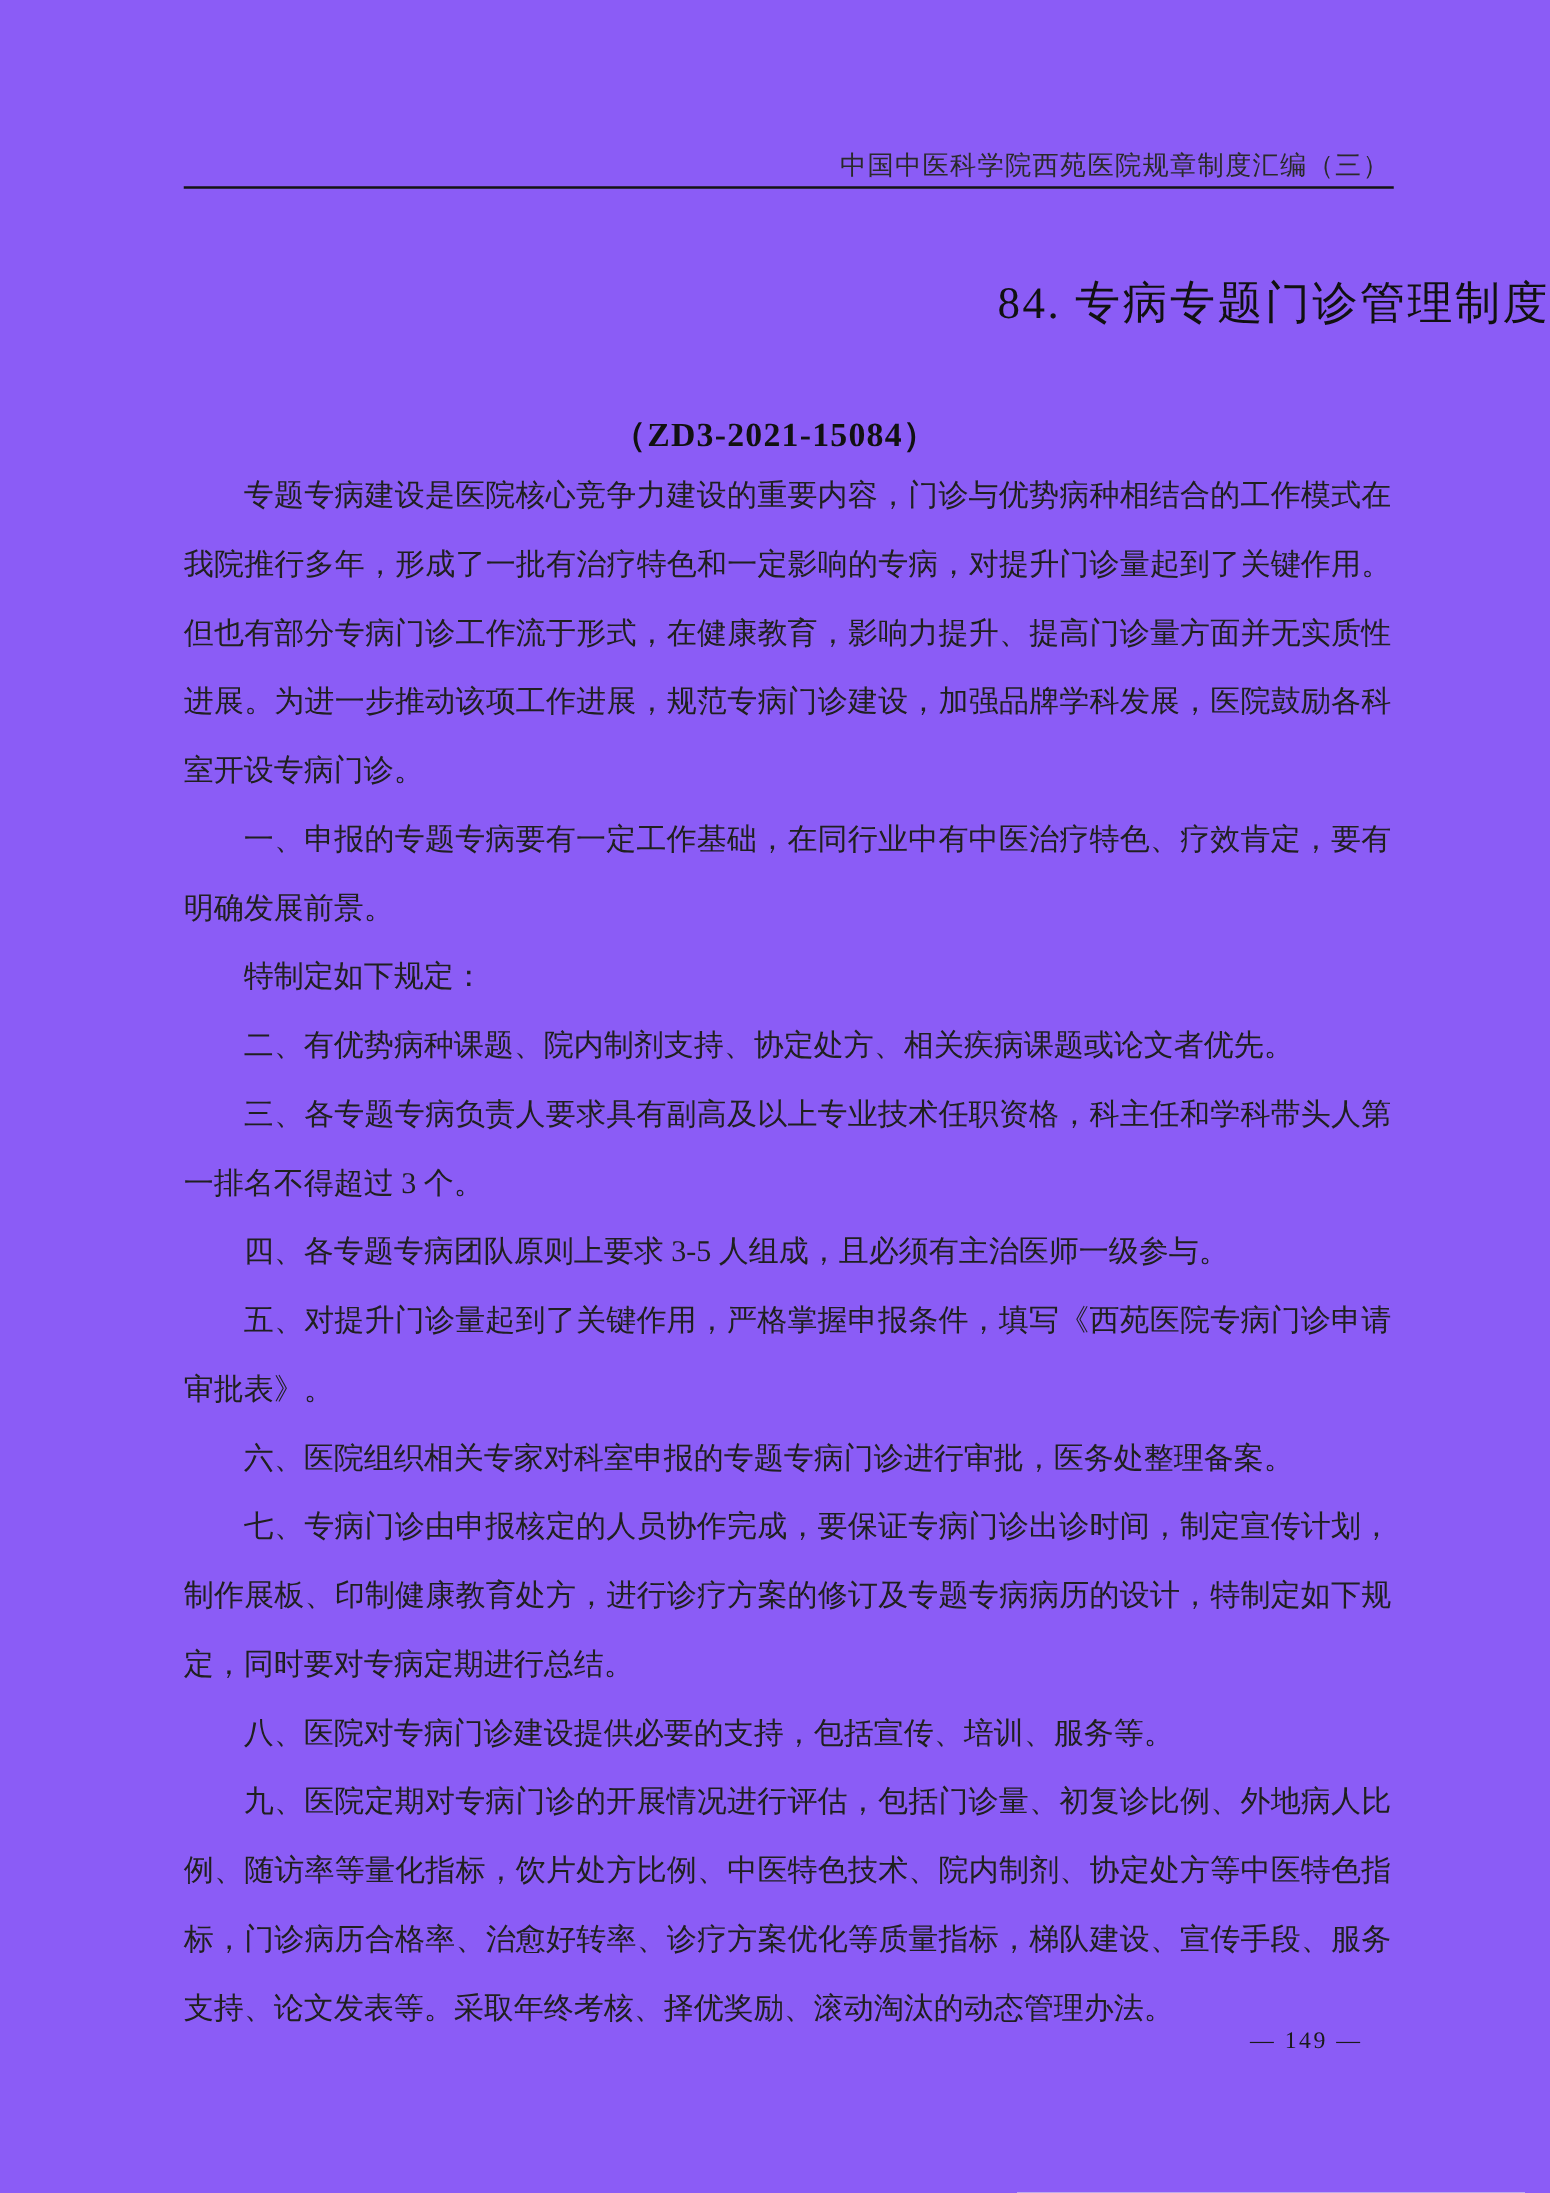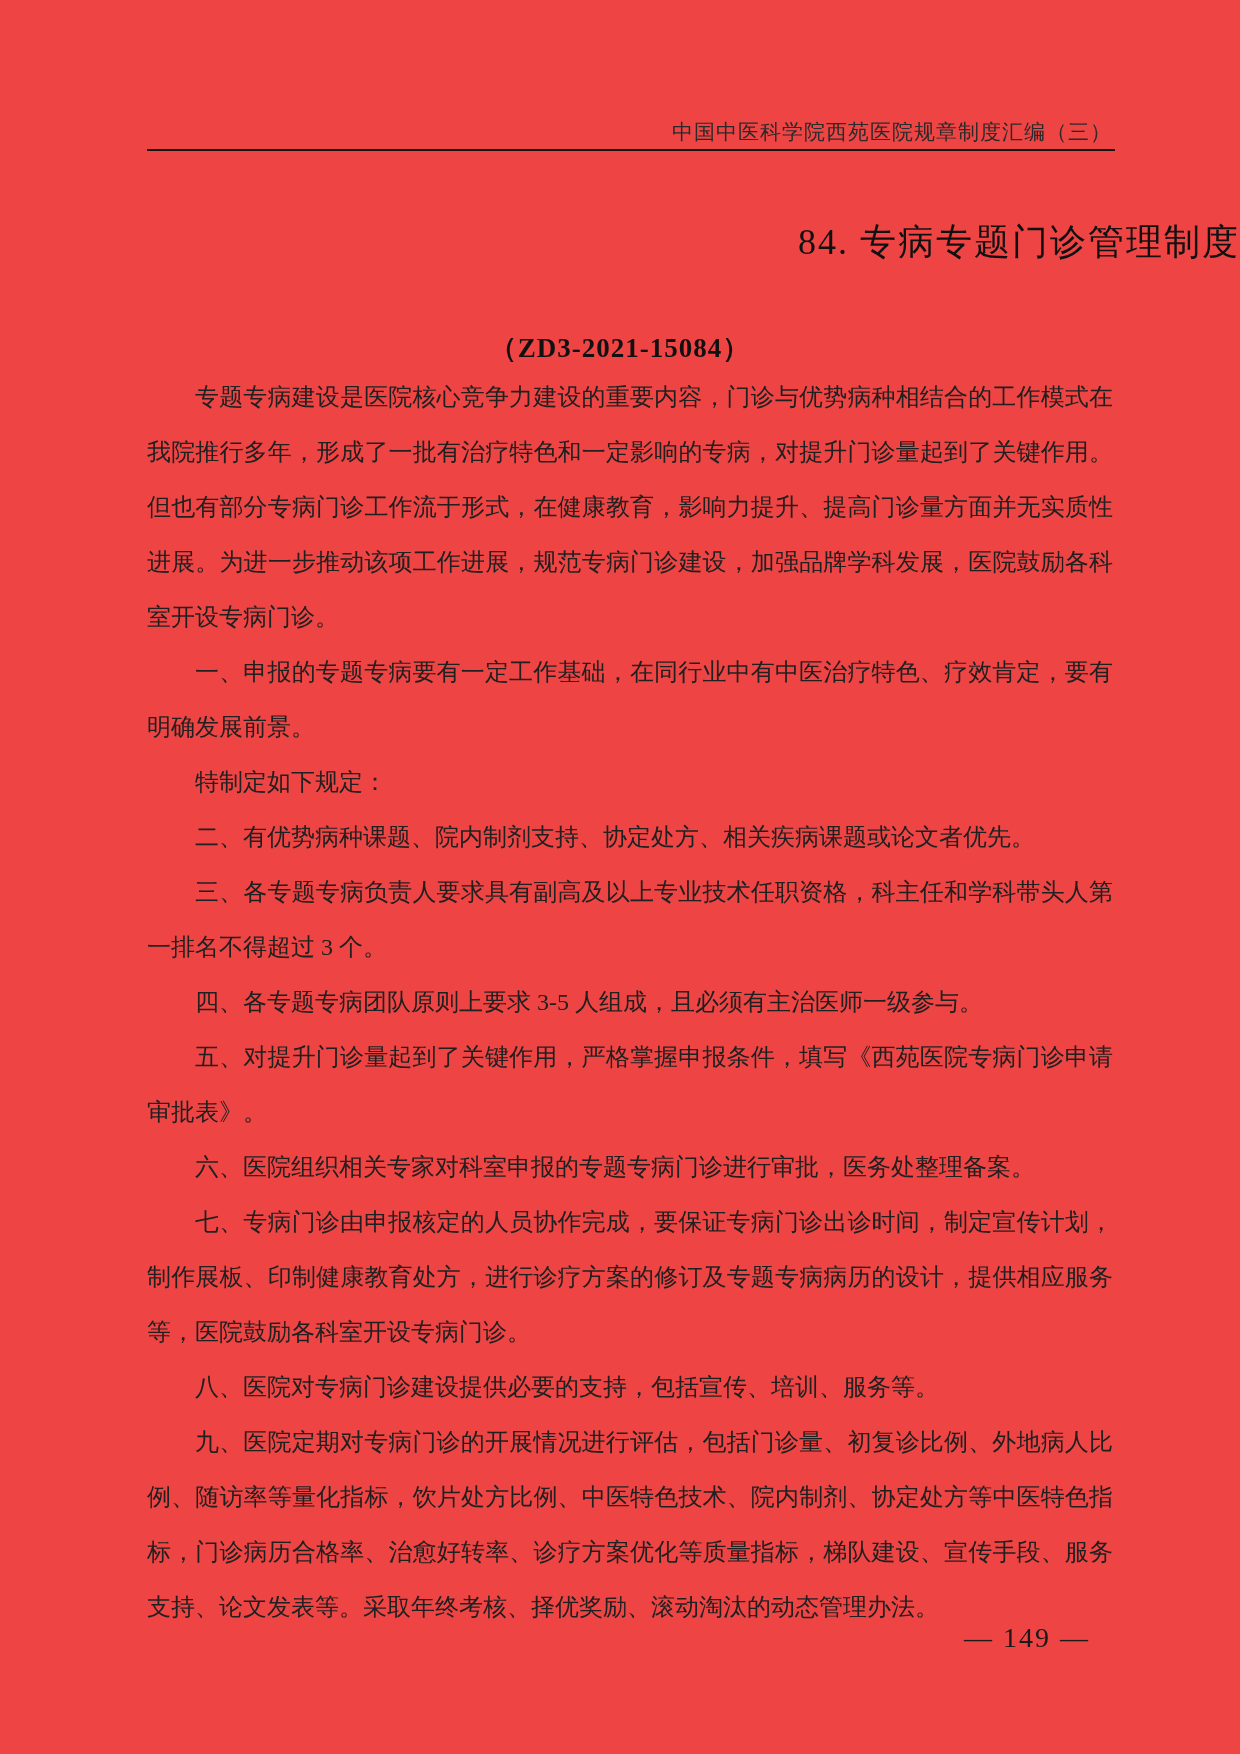--- a/index.html
+++ b/index.html
@@ -5,21 +5,21 @@
   html, body {
     margin: 0;
     padding: 0;
     background: #e8e8e8;
   }
   .page {
     position: relative;
     width: 1240px;
     height: 1754px;
     margin: 0 auto;
-    background: #ef4444;
+    background: #8b5cf6;
     color: #1f1f1f;
     font-family: "Liberation Serif", "DejaVu Serif", serif;
     overflow: hidden;
   }
   .page-header {
     position: absolute;
     top: 118px;
     left: 147px;
     right: 128px;
     text-align: right;
@@ -71,21 +71,21 @@
     line-height: 55px;
     text-indent: 2em;
     text-align: justify;
     text-justify: inter-character;
     color: #202020;
   }
   .page-footer {
     position: absolute;
     top: 1622px;
     right: 150px;
-    font-size: 28px;
+    font-size: 19px;
     letter-spacing: 2px;
     color: #1a1a1a;
     white-space: nowrap;
   }
 </style>
 </head>
 <body>
 
 <div class="page">
 
@@ -99,20 +99,20 @@
 
   <div class="content">
     <p>专题专病建设是医院核心竞争力建设的重要内容，门诊与优势病种相结合的工作模式在我院推行多年，形成了一批有治疗特色和一定影响的专病，对提升门诊量起到了关键作用。但也有部分专病门诊工作流于形式，在健康教育，影响力提升、提高门诊量方面并无实质性进展。为进一步推动该项工作进展，规范专病门诊建设，加强品牌学科发展，医院鼓励各科室开设专病门诊。</p>
     <p>一、申报的专题专病要有一定工作基础，在同行业中有中医治疗特色、疗效肯定，要有明确发展前景。</p>
     <p>特制定如下规定：</p>
     <p>二、有优势病种课题、院内制剂支持、协定处方、相关疾病课题或论文者优先。</p>
     <p>三、各专题专病负责人要求具有副高及以上专业技术任职资格，科主任和学科带头人第一排名不得超过 3 个。</p>
     <p>四、各专题专病团队原则上要求 3-5 人组成，且必须有主治医师一级参与。</p>
     <p>五、对提升门诊量起到了关键作用，严格掌握申报条件，填写《西苑医院专病门诊申请审批表》。</p>
     <p>六、医院组织相关专家对科室申报的专题专病门诊进行审批，医务处整理备案。</p>
-    <p>七、专病门诊由申报核定的人员协作完成，要保证专病门诊出诊时间，制定宣传计划，制作展板、印制健康教育处方，进行诊疗方案的修订及专题专病病历的设计，提供相应服务等，医院鼓励各科室开设专病门诊。</p>
+    <p>七、专病门诊由申报核定的人员协作完成，要保证专病门诊出诊时间，制定宣传计划，制作展板、印制健康教育处方，进行诊疗方案的修订及专题专病病历的设计，特制定如下规定，同时要对专病定期进行总结。</p>
     <p>八、医院对专病门诊建设提供必要的支持，包括宣传、培训、服务等。</p>
     <p>九、医院定期对专病门诊的开展情况进行评估，包括门诊量、初复诊比例、外地病人比例、随访率等量化指标，饮片处方比例、中医特色技术、院内制剂、协定处方等中医特色指标，门诊病历合格率、治愈好转率、诊疗方案优化等质量指标，梯队建设、宣传手段、服务支持、论文发表等。采取年终考核、择优奖励、滚动淘汰的动态管理办法。</p>
   </div>
 
   <div class="page-footer">— 149 —</div>
 
 </div>
 
 </body></html>

